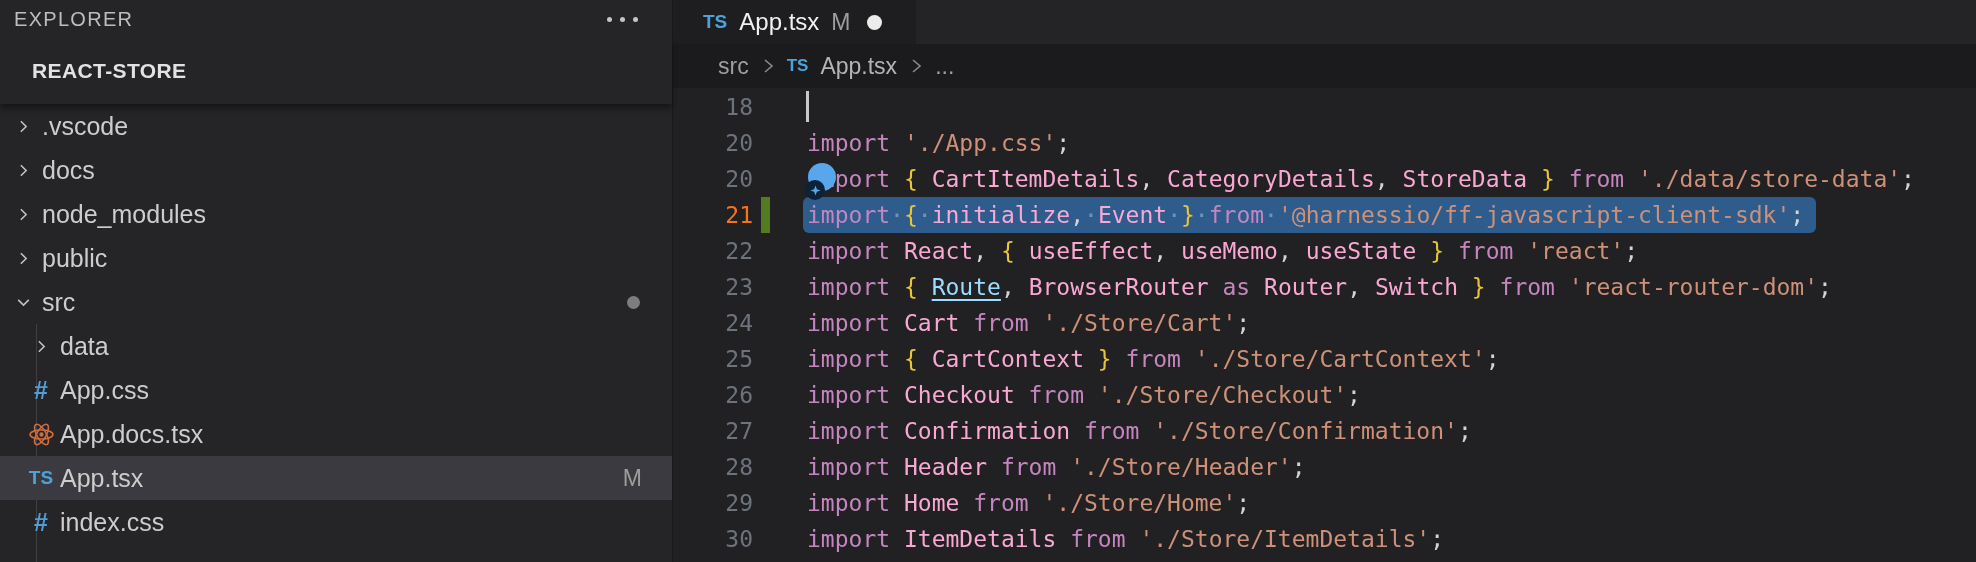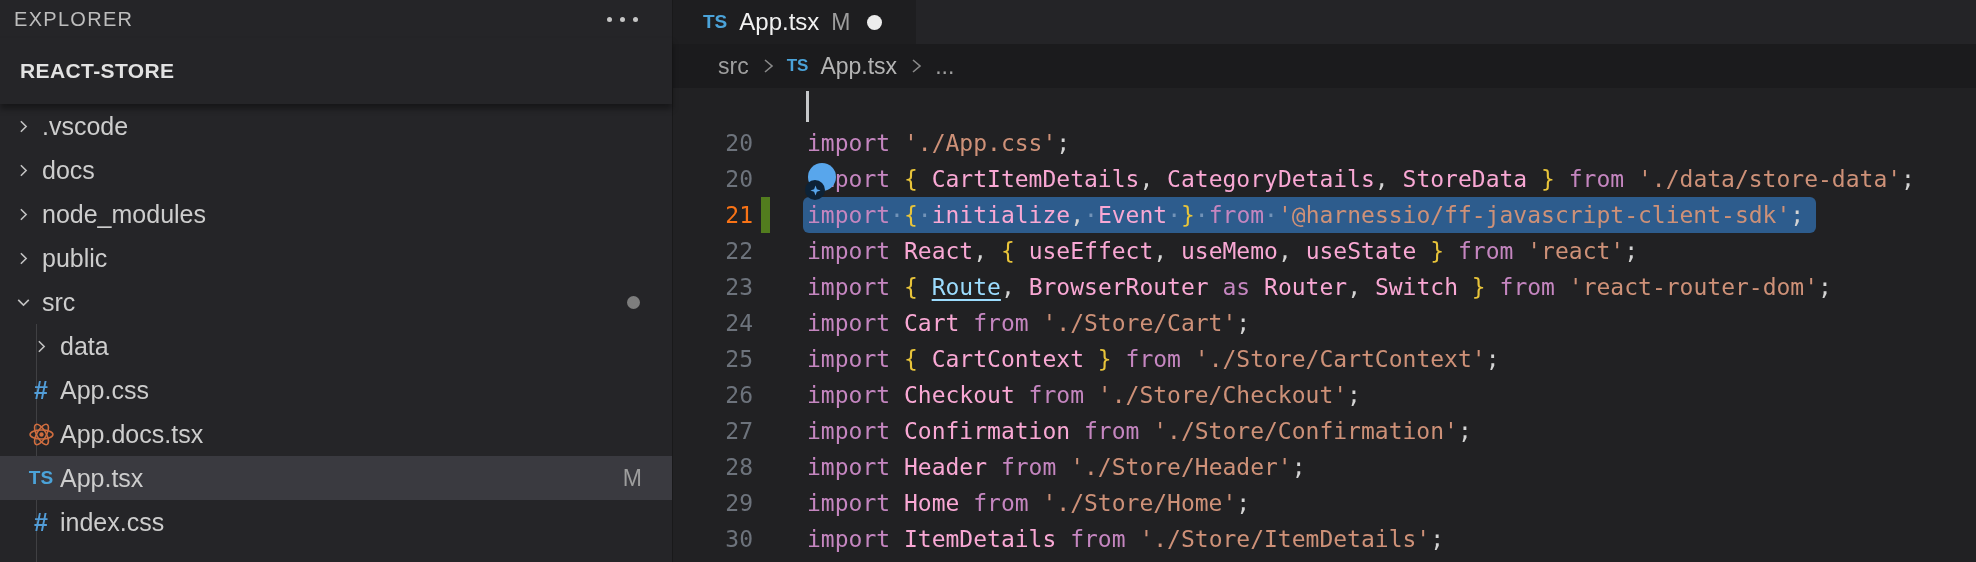--- a/index.html
+++ b/index.html
@@ -6,21 +6,21 @@
   .app{position:relative;width:1976px;height:562px;overflow:hidden;background:#212123;
        font-family:"Liberation Sans",sans-serif;-webkit-font-smoothing:antialiased;}
 
   
   .sidebar{position:absolute;left:0;top:0;width:672px;height:562px;background:#252528;
            border-right:1px solid #19191a;display:flex;flex-direction:column;}
   .sb-titlebar{height:38px;flex:none;display:flex;align-items:center;justify-content:space-between;
                padding:0 34px 0 14px;color:#bdbdbd;font-size:20px;letter-spacing:1.3px;gap:12px;}
   .sb-ellipsis{display:flex;gap:8px;align-items:center;cursor:pointer;}
   .sb-ellipsis i{width:5px;height:5px;border-radius:50%;background:#c5c5c5;display:block;}
-  .sb-project{height:66px;flex:none;display:flex;align-items:center;padding-left:20px;
+  .sb-project{height:66px;flex:none;display:flex;align-items:center;padding-left:32px;
               font-weight:bold;font-size:21px;letter-spacing:.4px;color:#e2e2e2;
               box-shadow:0 5px 6px rgba(0,0,0,.38);position:relative;z-index:3;}
   .tree{flex:1;overflow:hidden;position:relative;z-index:1;}
   .guide{position:absolute;left:36px;top:220px;bottom:-10px;width:1px;background:#404043;}
   .row{height:44px;display:flex;align-items:center;font-size:25px;color:#cdcdcd;position:relative;cursor:pointer;}
   .row.l0{padding-left:8px;}
   .row.l1{padding-left:26px;}
   .row.selected{background:#3a3a40;}
   .slot{width:30px;height:44px;flex:none;display:flex;align-items:center;justify-content:center;}
   .label{margin-left:4px;white-space:nowrap;}
@@ -186,20 +186,21 @@
     <span class="bc-file">App.tsx</span>
     <span class="bc-chev">
         <svg width="14" height="18" viewBox="0 0 14 18">
           <path d="M4 3 L11 9 L4 15" fill="none" stroke="#8a8a8a" stroke-width="1.6"></path>
         </svg>
       </span>
     <span>...</span>
   </div>
 
   <div class="code">
+      <div class="cl" style="top: 1px;"><span class="num">18</span><span class="txt"></span></div>
       <div class="cl" style="top: 37px;"><span class="num">20</span><span class="txt"><span class="tk-kw">import</span><span> </span><span class="tk-st">'./App.css'</span><span class="tk-pu">;</span></span></div>
       <div class="cl" style="top: 73px;"><span class="num">20</span><span class="txt"><span class="tk-kw">import</span><span> </span><span class="tk-br">{</span><span> </span><span class="tk-id">CartItemDetails</span><span class="tk-pu">,</span><span> </span><span class="tk-id">CategoryDetails</span><span class="tk-pu">,</span><span> </span><span class="tk-id">StoreData</span><span> </span><span class="tk-br">}</span><span> </span><span class="tk-kw">from</span><span> </span><span class="tk-st">'./data/store-data'</span><span class="tk-pu">;</span></span></div>
       <div class="cl active" style="top: 109px;"><span class="num">21</span><span class="changebar"></span><span class="txt"><span class="sel"><span class="tk-kw">import</span><span class="tk-ws">·</span><span class="tk-br">{</span><span class="tk-ws">·</span><span class="tk-id">initialize</span><span class="tk-pu">,</span><span class="tk-ws">·</span><span class="tk-id">Event</span><span class="tk-ws">·</span><span class="tk-br">}</span><span class="tk-ws">·</span><span class="tk-kw">from</span><span class="tk-ws">·</span><span class="tk-st">'@harnessio/ff-javascript-client-sdk'</span><span class="tk-pu">;</span></span></span></div>
       <div class="cl" style="top: 145px;"><span class="num">22</span><span class="txt"><span class="tk-kw">import</span><span> </span><span class="tk-id">React</span><span class="tk-pu">,</span><span> </span><span class="tk-br">{</span><span> </span><span class="tk-id">useEffect</span><span class="tk-pu">,</span><span> </span><span class="tk-id">useMemo</span><span class="tk-pu">,</span><span> </span><span class="tk-id">useState</span><span> </span><span class="tk-br">}</span><span> </span><span class="tk-kw">from</span><span> </span><span class="tk-st">'react'</span><span class="tk-pu">;</span></span></div>
       <div class="cl" style="top: 181px;"><span class="num">23</span><span class="txt"><span class="tk-kw">import</span><span> </span><span class="tk-br">{</span><span> </span><span class="tk-lk">Route</span><span class="tk-pu">,</span><span> </span><span class="tk-id">BrowserRouter</span><span> </span><span class="tk-kw">as</span><span> </span><span class="tk-id">Router</span><span class="tk-pu">,</span><span> </span><span class="tk-id">Switch</span><span> </span><span class="tk-br">}</span><span> </span><span class="tk-kw">from</span><span> </span><span class="tk-st">'react-router-dom'</span><span class="tk-pu">;</span></span></div>
       <div class="cl" style="top: 217px;"><span class="num">24</span><span class="txt"><span class="tk-kw">import</span><span> </span><span class="tk-id">Cart</span><span> </span><span class="tk-kw">from</span><span> </span><span class="tk-st">'./Store/Cart'</span><span class="tk-pu">;</span></span></div>
       <div class="cl" style="top: 253px;"><span class="num">25</span><span class="txt"><span class="tk-kw">import</span><span> </span><span class="tk-br">{</span><span> </span><span class="tk-id">CartContext</span><span> </span><span class="tk-br">}</span><span> </span><span class="tk-kw">from</span><span> </span><span class="tk-st">'./Store/CartContext'</span><span class="tk-pu">;</span></span></div>
       <div class="cl" style="top: 289px;"><span class="num">26</span><span class="txt"><span class="tk-kw">import</span><span> </span><span class="tk-id">Checkout</span><span> </span><span class="tk-kw">from</span><span> </span><span class="tk-st">'./Store/Checkout'</span><span class="tk-pu">;</span></span></div>
       <div class="cl" style="top: 325px;"><span class="num">27</span><span class="txt"><span class="tk-kw">import</span><span> </span><span class="tk-id">Confirmation</span><span> </span><span class="tk-kw">from</span><span> </span><span class="tk-st">'./Store/Confirmation'</span><span class="tk-pu">;</span></span></div>
       <div class="cl" style="top: 361px;"><span class="num">28</span><span class="txt"><span class="tk-kw">import</span><span> </span><span class="tk-id">Header</span><span> </span><span class="tk-kw">from</span><span> </span><span class="tk-st">'./Store/Header'</span><span class="tk-pu">;</span></span></div>

